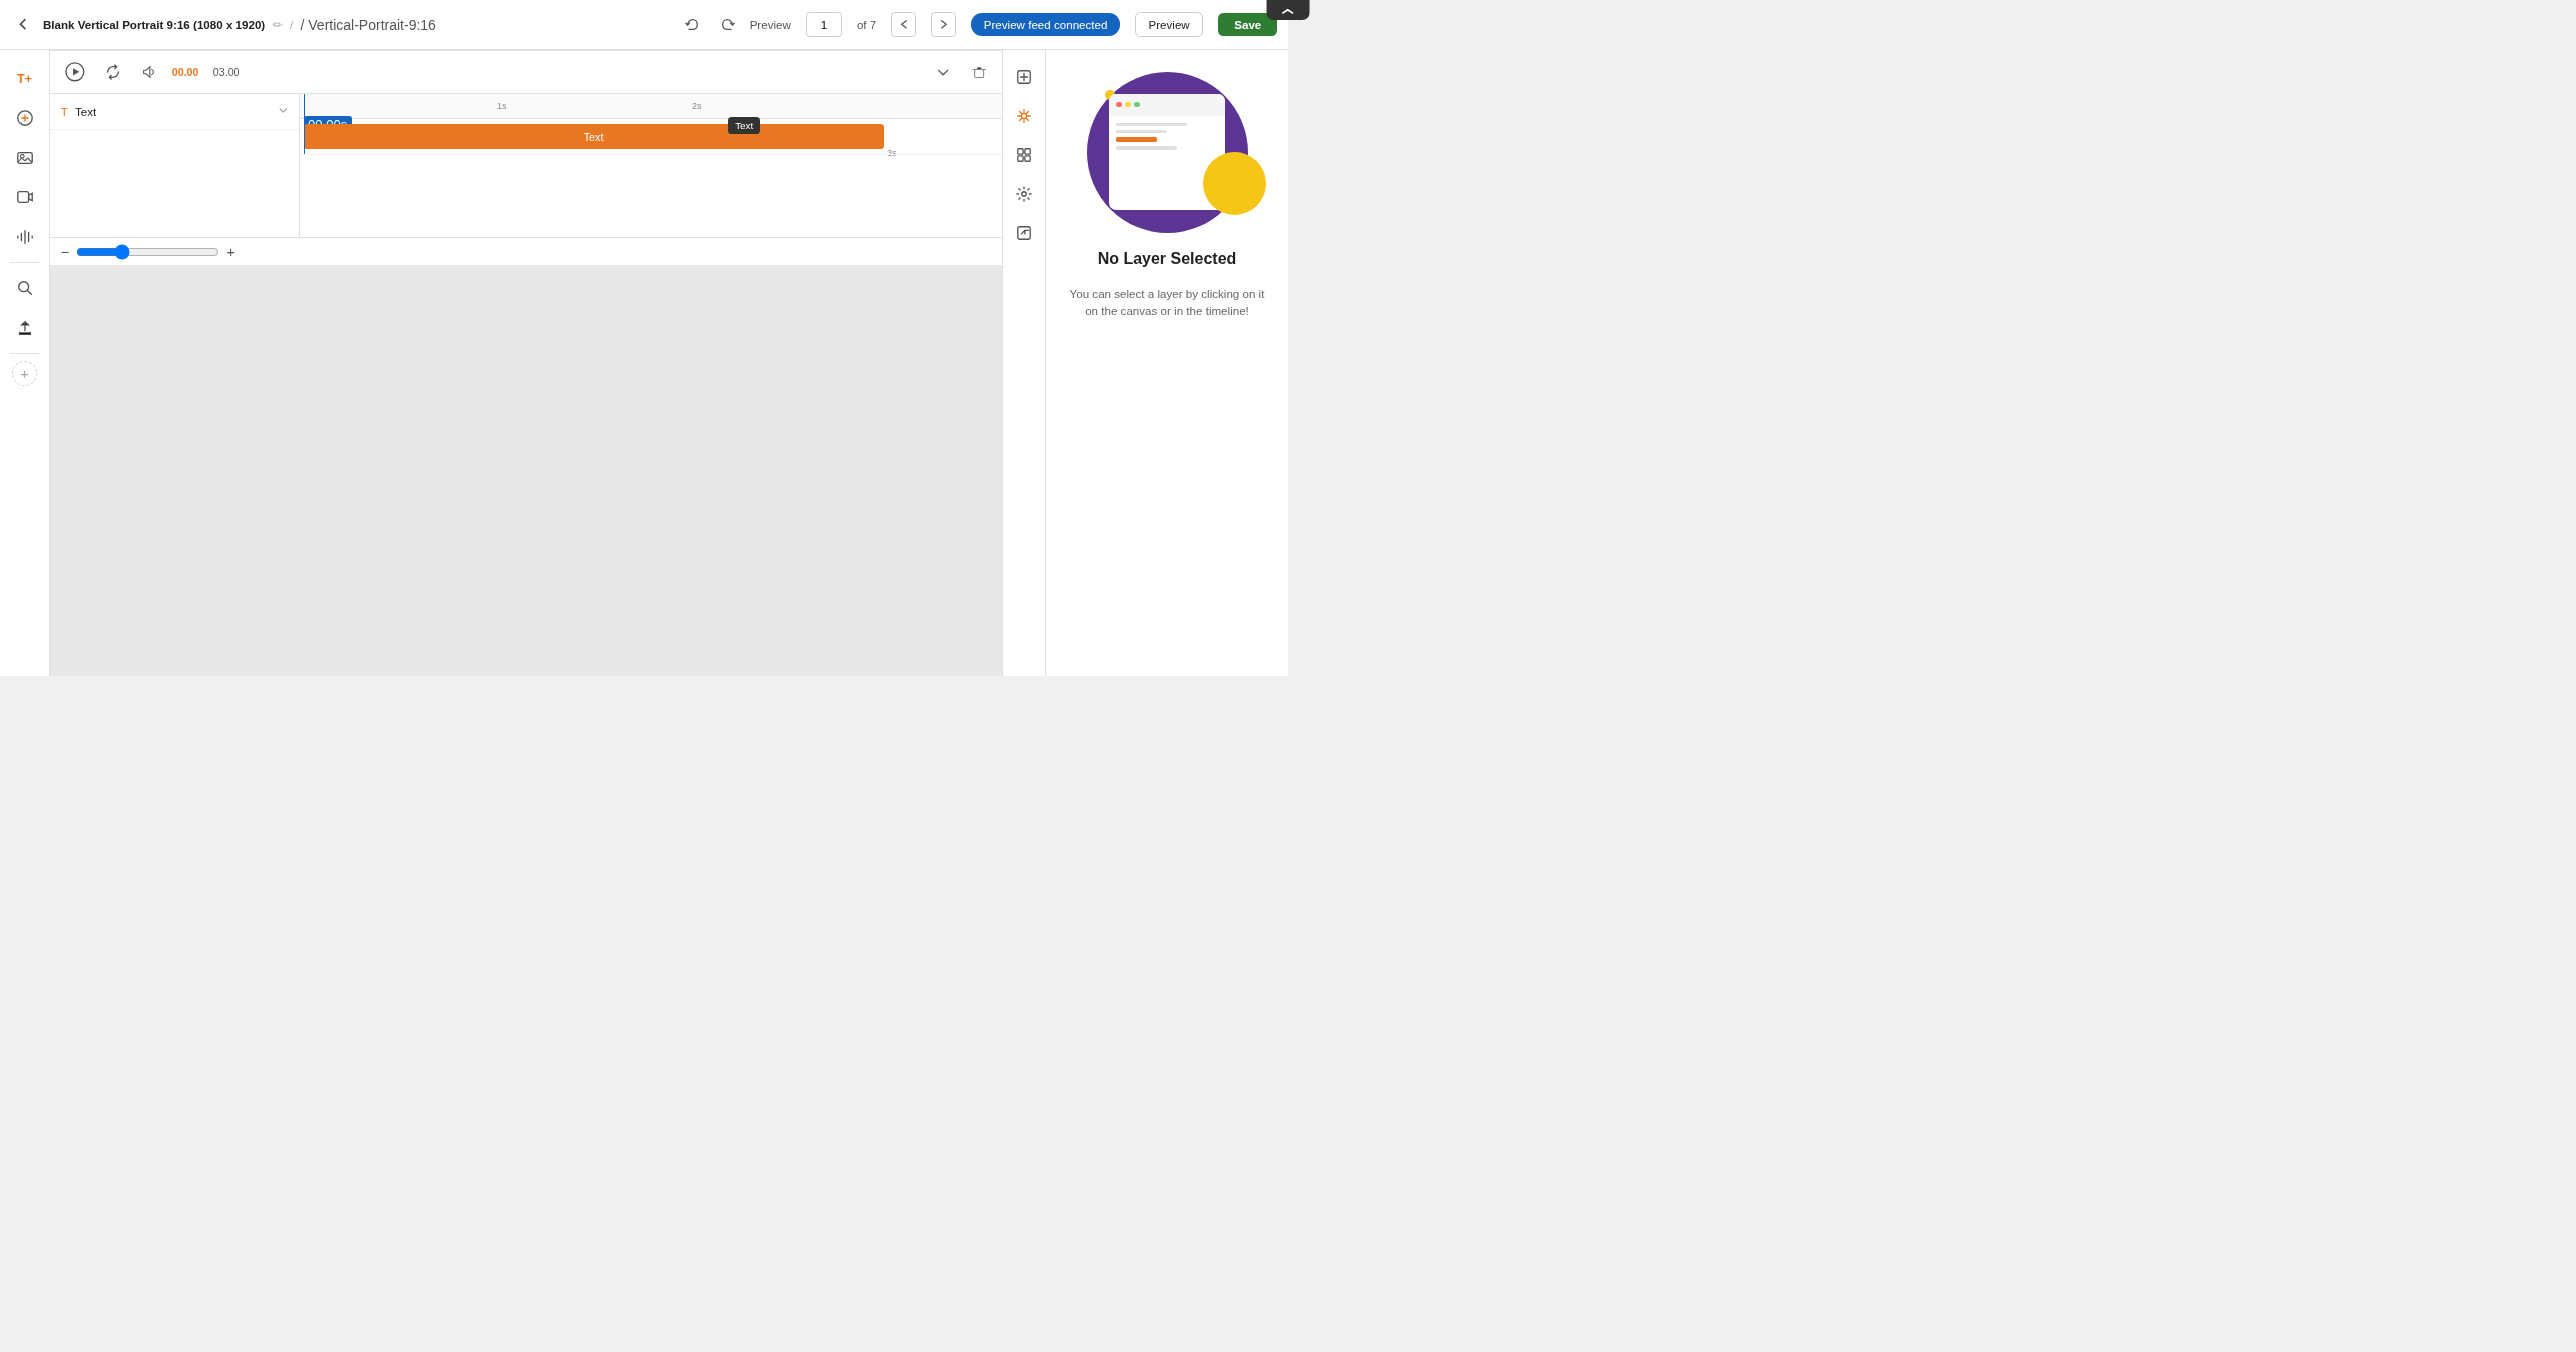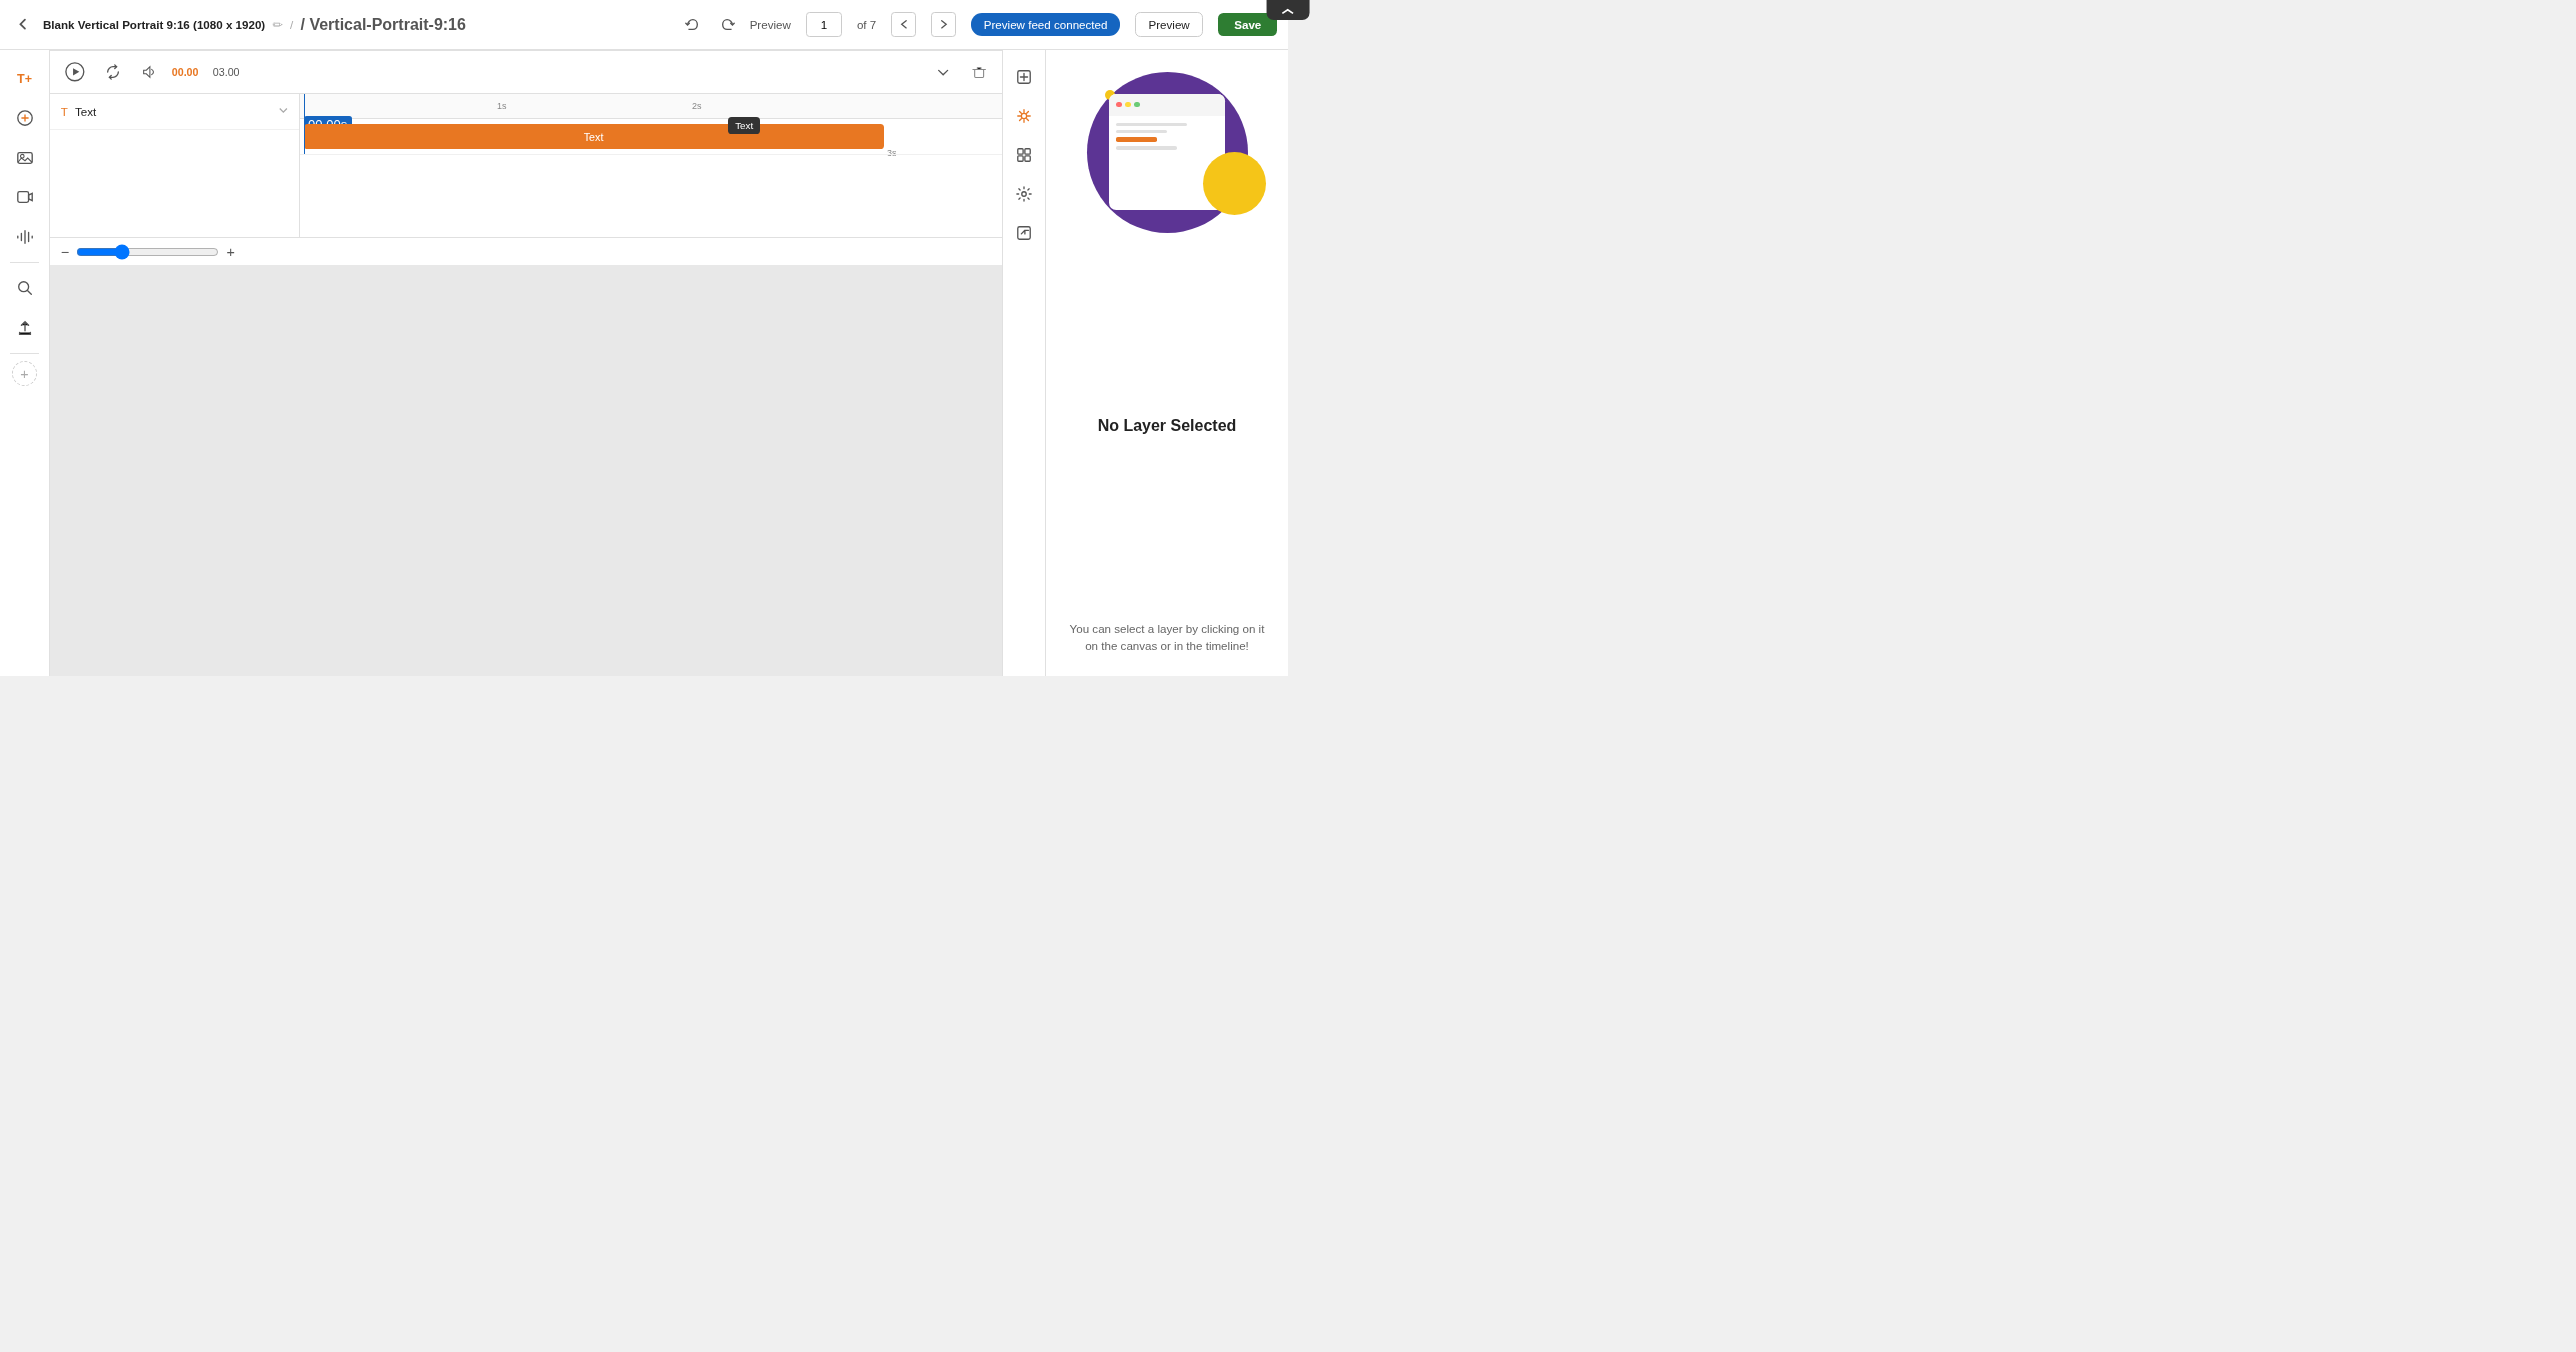--- a/index.html
+++ b/index.html
@@ -9,21 +9,21 @@
     .topbar {
       display: flex; align-items: center; height: 50px;
       background: #fff; border-bottom: 0.9px solid #e0e0e0;
       padding: 0 10.7px; gap: 7.2px; position: relative; z-index: 100;
     }
     .topbar-left { display: flex; align-items: center; gap: 7.2px; flex: 1; }
     .back-btn { width: 25px; height: 25px; display: flex; align-items: center; justify-content: center; cursor: pointer; color: #555; }
     .doc-title { font-size: 11.6px; font-weight: 600; color: #222; }
     .edit-icon { color: #aaa; font-size: 12.5px; cursor: pointer; }
     .breadcrumb-sep { color: #aaa; font-size: 11.6px; }
-    .breadcrumb-sub { font-size: 16px; color: #555; font-weight: bold; }
+    .breadcrumb-sub { font-size: 14px; color: #555; }
 
     .topbar-center { display: flex; align-items: center; gap: 7.2px; }
     .undo-btn, .redo-btn { width: 29px; height: 29px; display: flex; align-items: center; justify-content: center; cursor: pointer; color: #555; border-radius: 3.6px; }
 
     .topbar-right { display: flex; align-items: center; gap: 15px; }
     .preview-label { font-size: 11.6px; color: #555; }
     .preview-input {
       width: 36px; height: 25px; border: 0.9px solid #ccc; border-radius: 3.6px;
       text-align: center; font-size: 11.6px;
     }
@@ -138,22 +138,22 @@
       display: flex; flex-direction: column; align-items: stretch;
     }
     .right-panel-tabs {
       display: flex; flex-direction: column; width: 43px; border-right: 0.9px solid #e0e0e0;
       align-items: center; padding: 10.7px 0; gap: 7.2px;
     }
     .right-tab { width: 32px; height: 32px; display: flex; align-items: center; justify-content: center; cursor: pointer; border-radius: 5.4px; color: #555; font-size: 14.3px; }
     .right-tab.active { color: #e87722; }
 
     .right-panel-content {
-      flex: 1; display: flex; flex-direction: column; align-items: center; justify-content: space-between;
-      padding: 21.5px; text-align: center; gap: 29px;
+      flex: 1; display: flex; flex-direction: column; align-items: center; justify-content: flex-start;
+      padding: 21.5px; text-align: center; gap: 17px;
     }
 
     .no-layer-illustration {
       width: 161px; height: 161px; border-radius: 50%; background: #5c3494;
       position: relative; overflow: visible; display: flex; align-items: center; justify-content: center;
       flex-shrink: 0;
     }
     .illustration-inner {
       width: 116px; height: 116px; background: #fff; border-radius: 7.2px;
       position: relative; overflow: hidden; display: flex; flex-direction: column;

